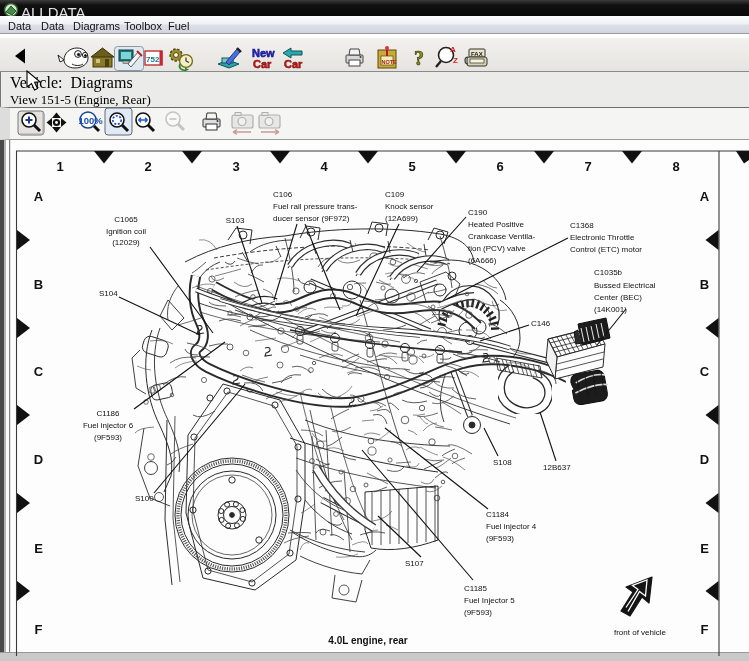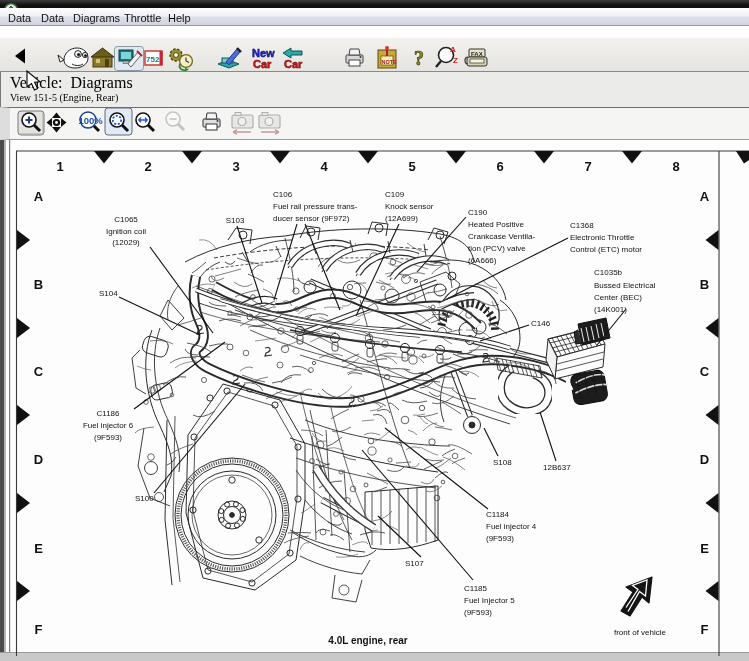--- a/index.html
+++ b/index.html
@@ -1,42 +1,42 @@
 <!DOCTYPE html>
 <html><head>
 <meta charset="utf-8">
 <style>
 html,body{margin:0;padding:0}
 body{width:749px;height:661px;position:relative;font-family:"Liberation Sans",sans-serif;background:#fff;overflow:hidden}
 .abs{position:absolute}
 #titlebar{left:0;top:0;width:749px;height:20px;background:linear-gradient(180deg,#3c3c3c 0%,#111 25%,#0a0a0a 70%,#000 100%)}
 #titletxt{left:21px;top:4px;color:#e2e2e2;font-size:15px;font-weight:normal;letter-spacing:0}
-#menubar{left:0;top:8px;width:749px;height:18px;background:linear-gradient(180deg,#fdfdfe 0%,#f0f1f6 45%,#dddfe8 55%,#d2d5df 100%);border-bottom:1px solid #9a9a9a;box-sizing:border-box}
+#menubar{left:0;top:16px;width:749px;height:18px;background:linear-gradient(180deg,#fdfdfe 0%,#f0f1f6 45%,#dddfe8 55%,#d2d5df 100%);border-bottom:1px solid #9a9a9a;box-sizing:border-box}
 .mi{position:absolute;top:4px;font-size:11px;color:#111}
 #toolbar{left:0;top:38px;width:749px;height:34px;background:linear-gradient(180deg,#f2f1ee,#e6e4e0);border-bottom:1px solid #8a8a8a;box-sizing:border-box}
 #heading{left:0;top:72px;width:749px;height:35px;background:#ebebe9;border-left:1px solid #777;box-sizing:border-box}
 #vh1{left:10px;top:74px;font-family:"Liberation Serif",serif;font-size:16px;color:#000}
-#vh2{left:10px;top:92px;font-family:"Liberation Serif",serif;font-size:10px;color:#000}
+#vh2{left:10px;top:92px;font-family:"Liberation Serif",serif;font-size:13px;color:#000}
 #zoombar{left:0;top:107px;width:749px;height:33px;background:#f5f5f3;border-top:1px solid #6e6e6e;border-bottom:1px solid #9a9a9a;box-sizing:border-box;border-left:10px solid #ddd}
 #content{left:0;top:140px;width:749px;height:521px;background:#fdfdfd}
 </style>
 </head>
 <body>
 <div class="abs" id="titlebar"></div>
 <svg class="abs" style="left:3px;top:2px" width="16" height="16" viewBox="0 0 16 16">
  <circle cx="8" cy="8" r="6.5" fill="#dce8dc" stroke="#2a5c2a" stroke-width="1.5"></circle>
  <path d="M3 10 L8 4 L13 9 L9 13 Z" fill="#3f8f3f" stroke="#163816" stroke-width="0.8"></path>
 </svg>
 <div class="abs" id="titletxt">ALLDATA</div>
 <div class="abs" id="menubar">
  <span class="mi" style="left:8px">Data</span>
  <span class="mi" style="left:41px">Data</span>
  <span class="mi" style="left:73px">Diagrams</span>
- <span class="mi" style="left:124px">Throttle</span>
- <span class="mi" style="left:168px">Help</span>
+ <span class="mi" style="left:124px">Toolbox</span>
+ <span class="mi" style="left:168px">Fuel</span>
 </div>
 <div class="abs" id="toolbar"></div>
 <svg class="abs" style="left:0;top:38px" width="749" height="34" viewBox="0 38 749 34">
 
  <path d="M25 48.5 L25 63.5 L15 56 Z" fill="#000"></path>
 
  <g stroke="#222" stroke-width="1" fill="#fff">
   <path d="M64 60 C64 53 70 48 77 48 C84 48 88 53 88 58 C88 64 82 68 75 68 C69 68 64 65 64 60 Z"></path>
   <path d="M64 60 L58 55 L60 62 Z"></path>
   <circle cx="78" cy="54" r="3.4"></circle>

